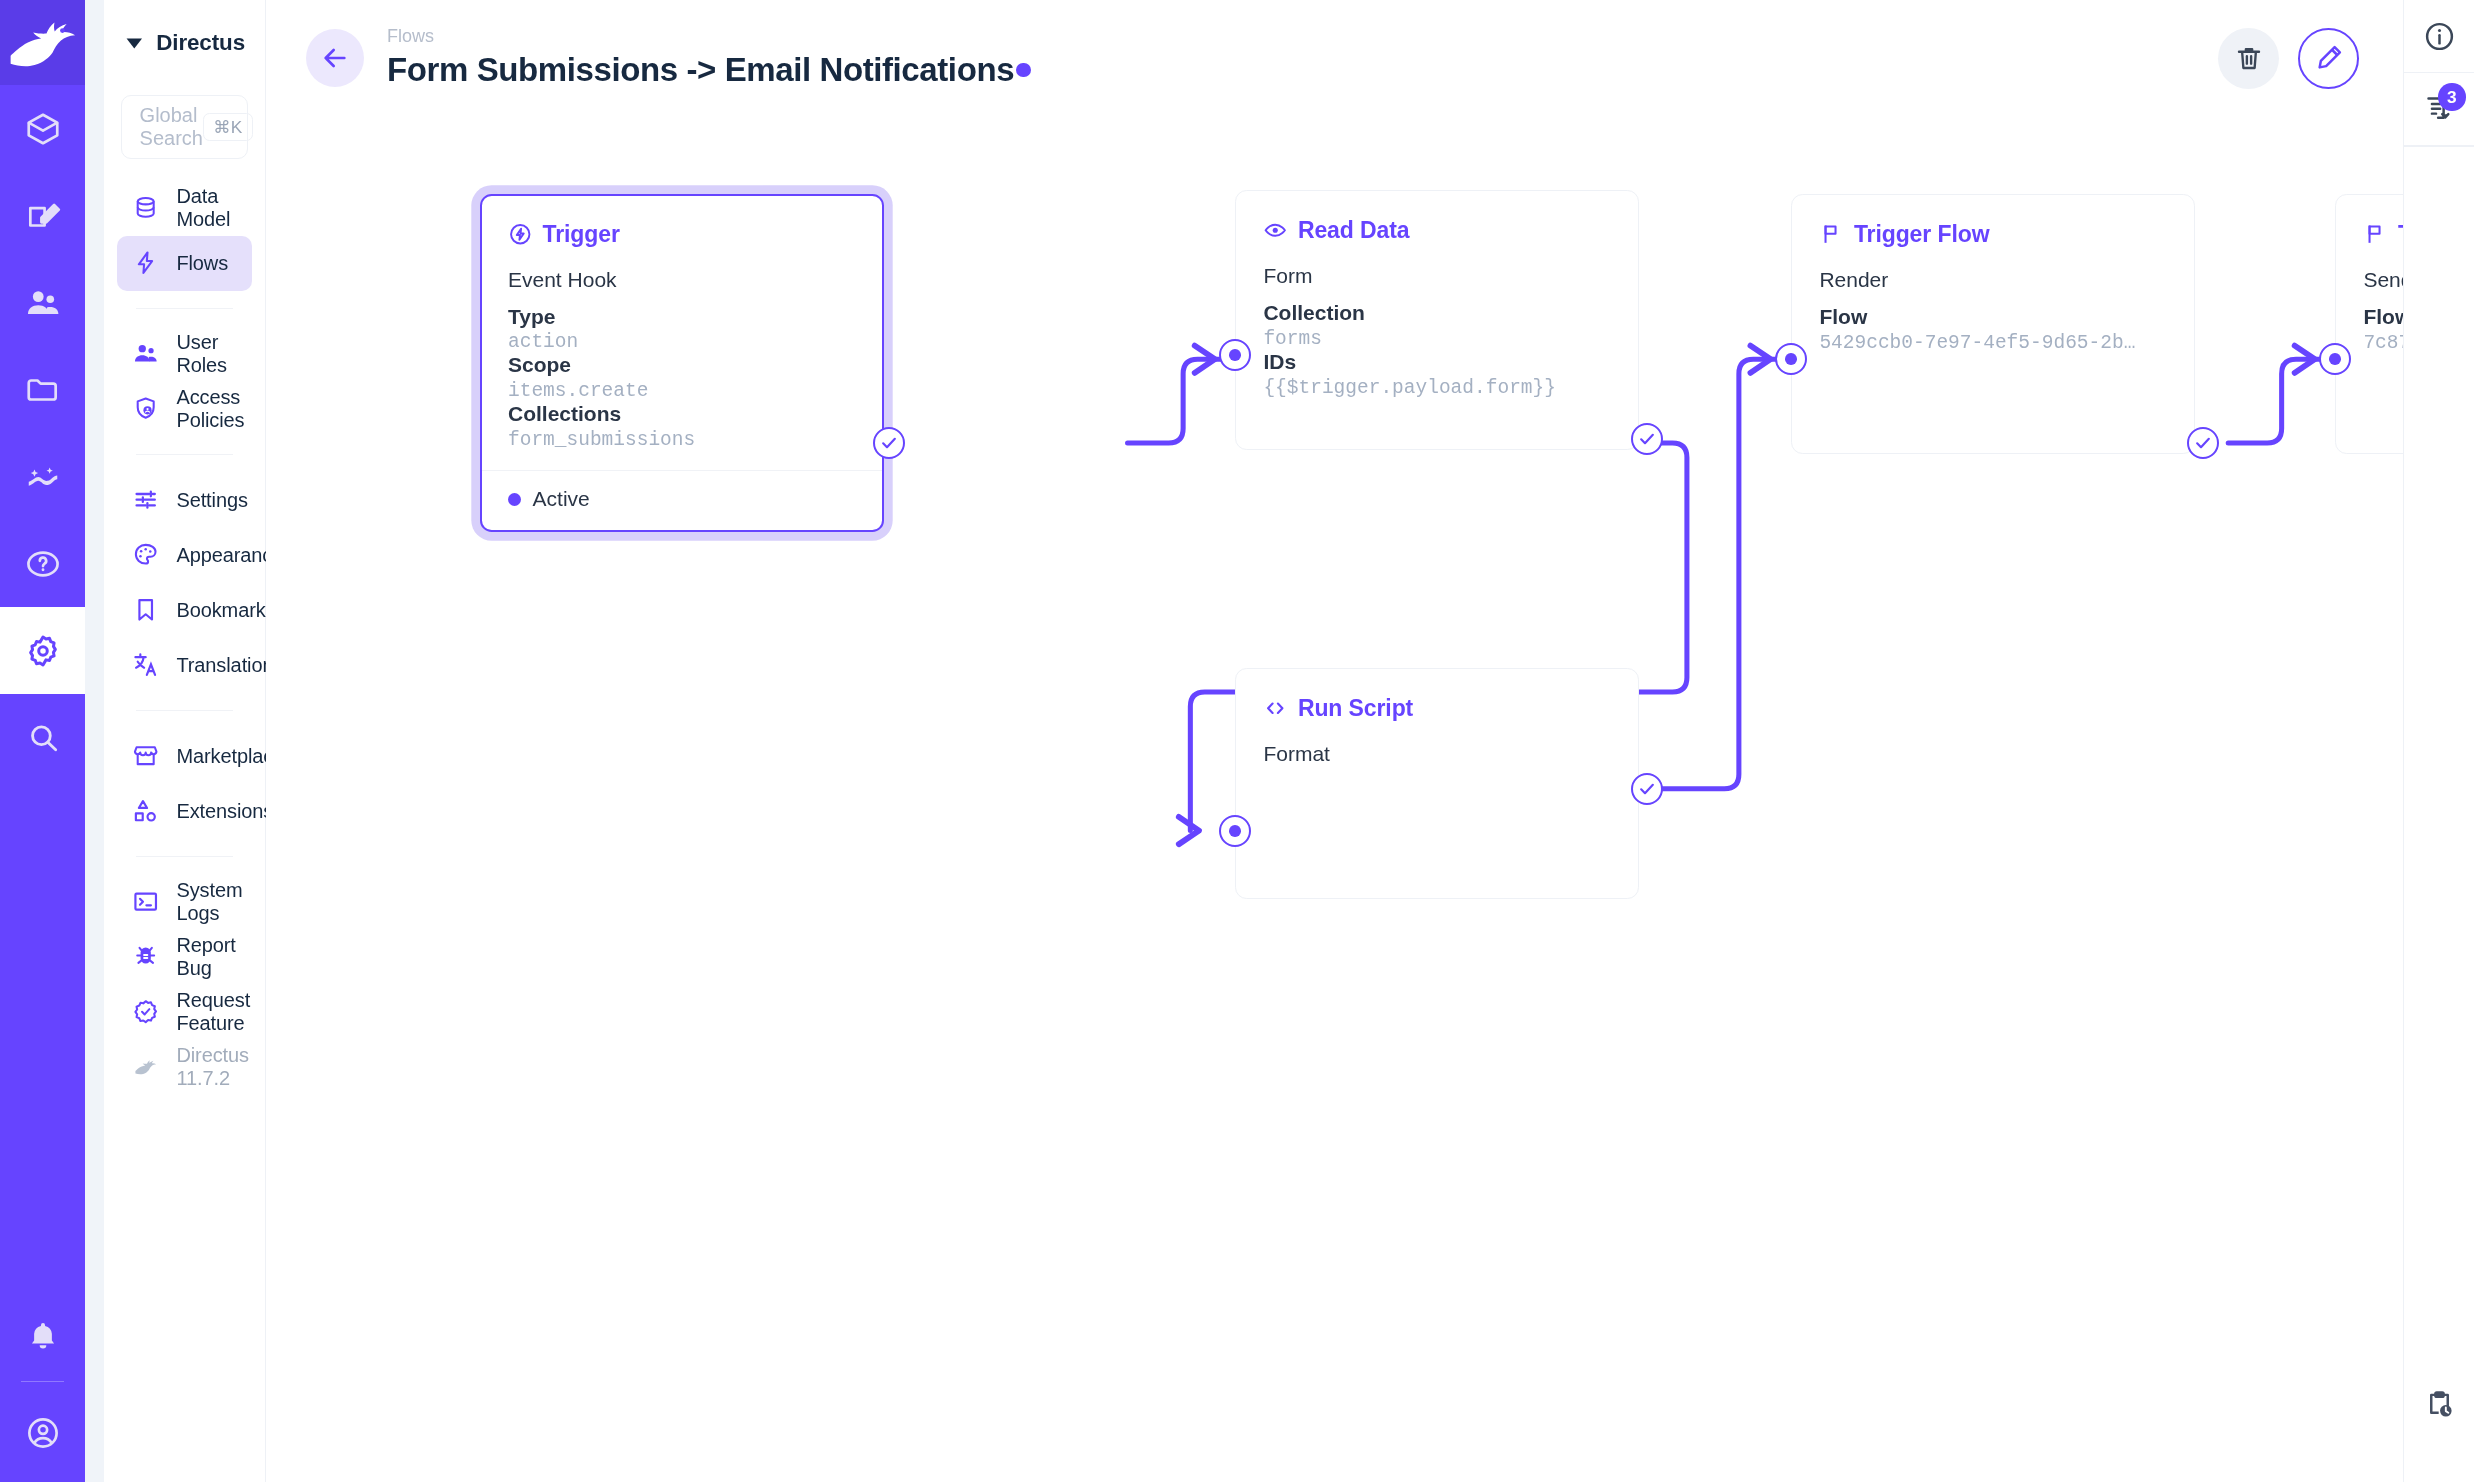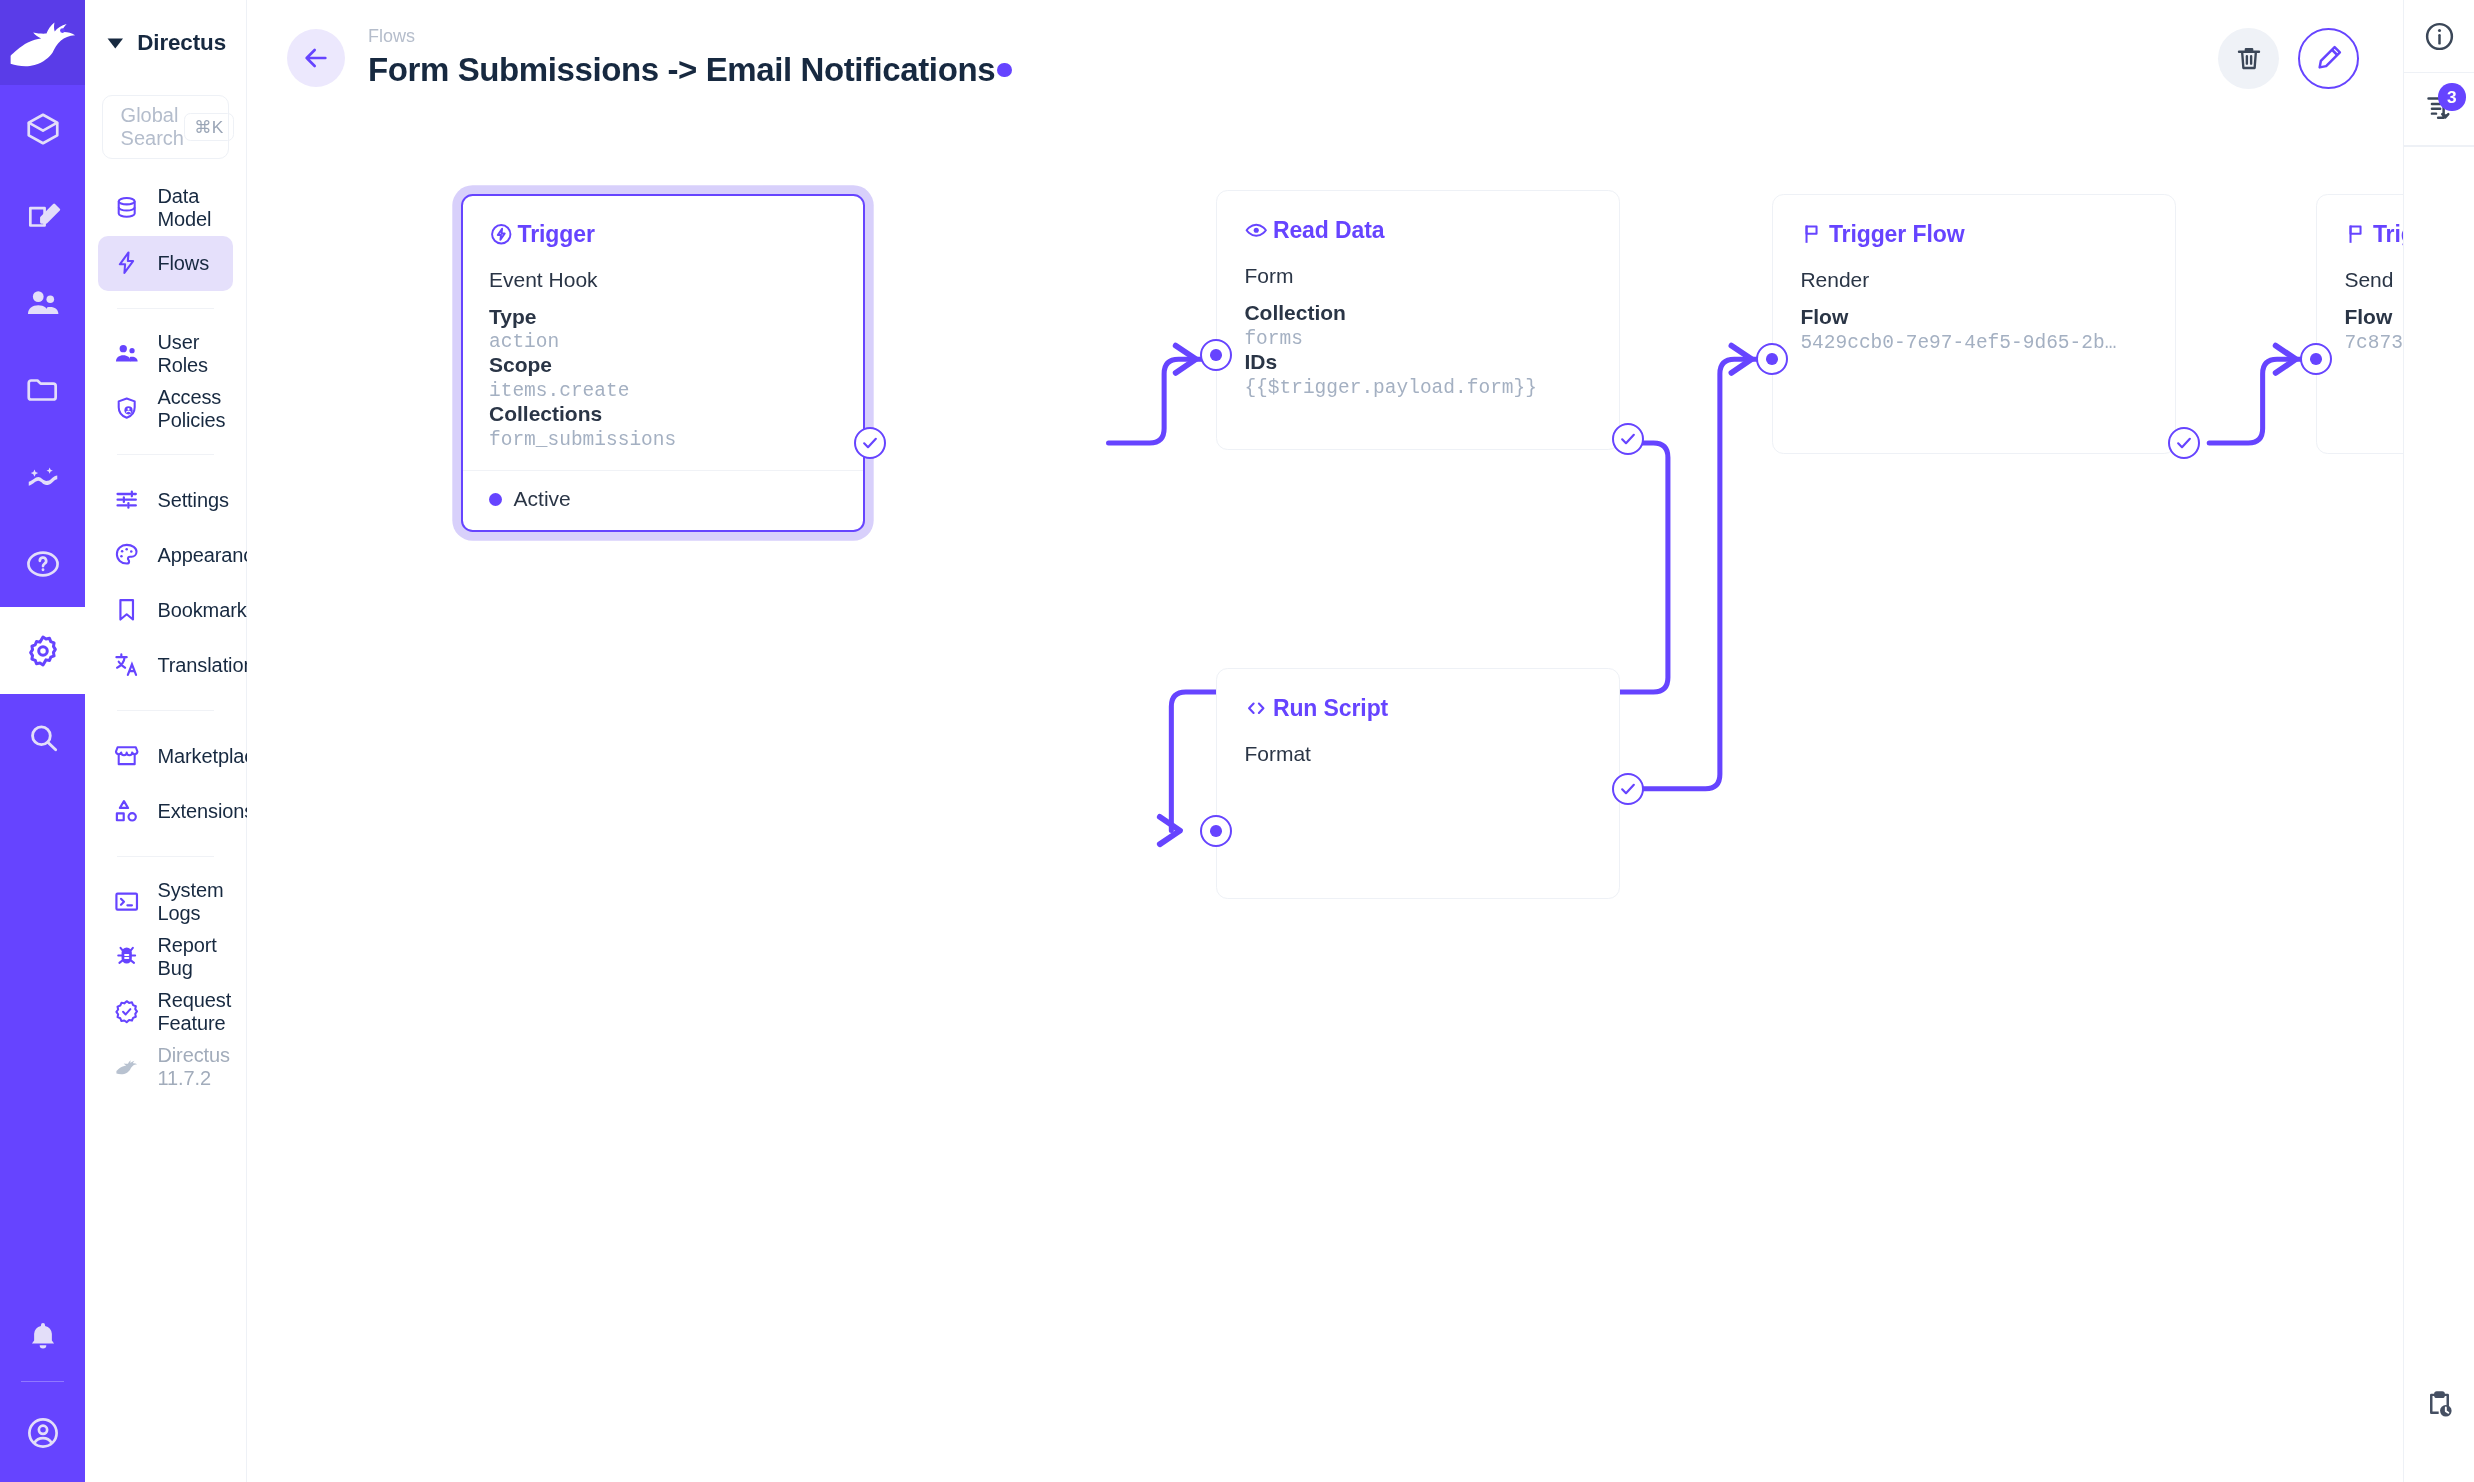--- a/index.html
+++ b/index.html
@@ -35,20 +35,21 @@
   .rail-div { width: 43px; height: 1.4px; background: rgba(255,255,255,0.28); }
 
   
   .nav {
     width: 162px; flex: 0 0 162px;
     background: #ffffff;
     height: 1483px;
     border-right: 0.7px solid #eef1f6;
     display: flex; flex-direction: column;
     padding-top: 0;
+    margin-left: 19px;
   }
   .nav-header {
     height: 85px; display: flex; align-items: center; gap: 11.6px;
     padding: 0 20px;
   }
   .nav-header .proj-title {
     font-size: 22.4px; font-weight: 600; color: #172940; letter-spacing: -0.1px;
   }
   .search-box {
     margin: 10px 17.3px 0 17.3px;
@@ -141,21 +142,21 @@
     border-radius: 11.6px;
     width: 404px;
     padding: 26px 27.4px 21.7px 27.4px;
     position: relative;
   }
   .card.selected {
     border: 2.9px solid #6644ff;
     box-shadow: 0 0 0 8.7px #d8d0fb;
     padding: 24.5px 26px 0 26px;
   }
-  .card-head { display: flex; align-items: center; gap: 4px; margin-bottom: 20px; }
+  .card-head { display: flex; align-items: center; gap: 10px; margin-bottom: 20px; }
   .card-head svg { width: 24.5px; height: 24.5px; flex: 0 0 24.5px;}
   .card-head .ttl { color: #6644ff; font-size: 23px; font-weight: 700; letter-spacing: -0.1px;}
   .row-name { font-size: 21px; color: #2a3546; margin-bottom: 13px; }
   .fld-label { font-size: 21px; font-weight: 700; color: #2a3546; }
   .fld-value {
     font-family: "Liberation Mono", monospace;
     font-size: 19.5px; color: #a4b0c2; margin-top: 2.9px;
     white-space: nowrap; overflow: hidden;
   }
   .card-footer {

